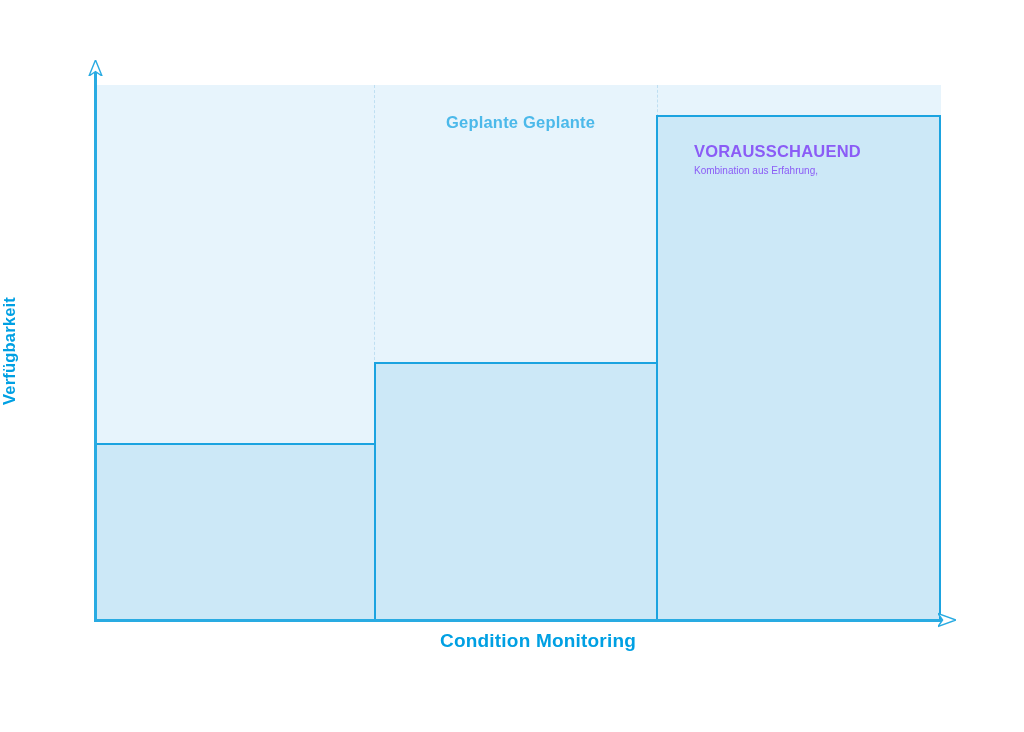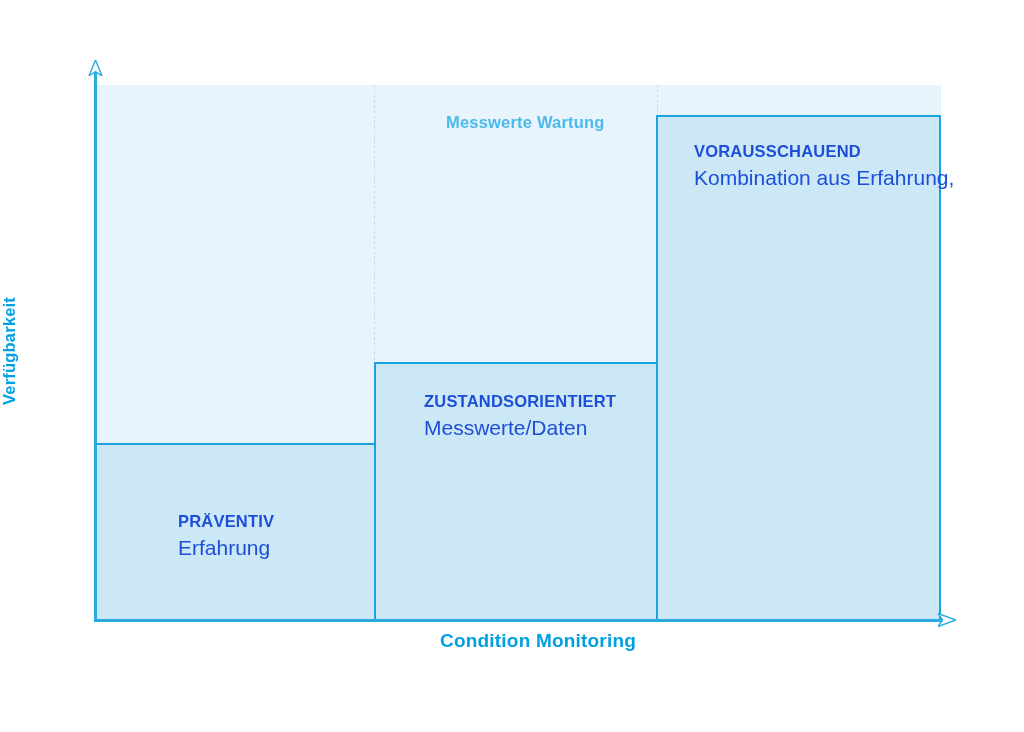--- a/index.html
+++ b/index.html
@@ -78,31 +78,31 @@
     background: #cce8f7;
     border: 2px solid #1ba3e0;
     box-sizing: border-box;
   }
   .bar.b1 { left: 94px;  top: 443px; width: 282px; height: 178px; }
   .bar.b2 { left: 374px; top: 362px; width: 284px; height: 259px; }
   .bar.b3 { left: 656px; top: 115px; width: 285px; height: 506px; }
 
   .bar-text {
     position: absolute;
-    color: #1d4ed8;
+    color: #8b5cf6;
     line-height: 1.32;
   }
   .bar-title {
     font-size: 16.5px;
     font-weight: bold;
     letter-spacing: 0.2px;
     margin: 0 0 1px 0;
   }
   .bar-sub {
-    font-size: 21px;
+    font-size: 10px;
     font-weight: normal;
     margin: 0;
   }
   .bar-text.t1 { left: 178px; top: 511px; }
   .bar-text.t2 { left: 424px; top: 391px; }
   .bar-text.t3 { left: 694px; top: 141px; }
 
   
   .label-planned {
     position: absolute;
@@ -158,30 +158,22 @@
     <polygon points="7.5,0 14,16 7.5,11.5 1,16" fill="#ffffff" stroke="#29abe2" stroke-width="1.4"></polygon>
   </svg>
   <div class="axis-x-line"></div>
   <svg class="axis-x-arrow" viewBox="0 0 18 16">
     <polygon points="18,8 0,1.5 4.6,8 0,14.5" fill="#ffffff" stroke="#29abe2" stroke-width="1.4"></polygon>
   </svg>
 
   <div class="axis-label-y">Verfügbarkeit</div>
   <div class="axis-label-x">Condition Monitoring</div>
 
-  <div class="label-planned">Messwerte Wartung</div>
+  <div class="label-planned">Geplante Geplante</div>
 
-  <div class="bar-text t1">
-    <div class="bar-title">PRÄVENTIV</div>
-    <div class="bar-sub">Erfahrung</div>
-  </div>
 
-  <div class="bar-text t2">
-    <div class="bar-title">ZUSTANDSORIENTIERT</div>
-    <div class="bar-sub">Messwerte/Daten</div>
-  </div>
 
   <div class="bar-text t3">
     <div class="bar-title">VORAUSSCHAUEND</div>
     <div class="bar-sub">Kombination aus Erfahrung,</div>
   </div>
 
 </div>
 
 </body></html>

